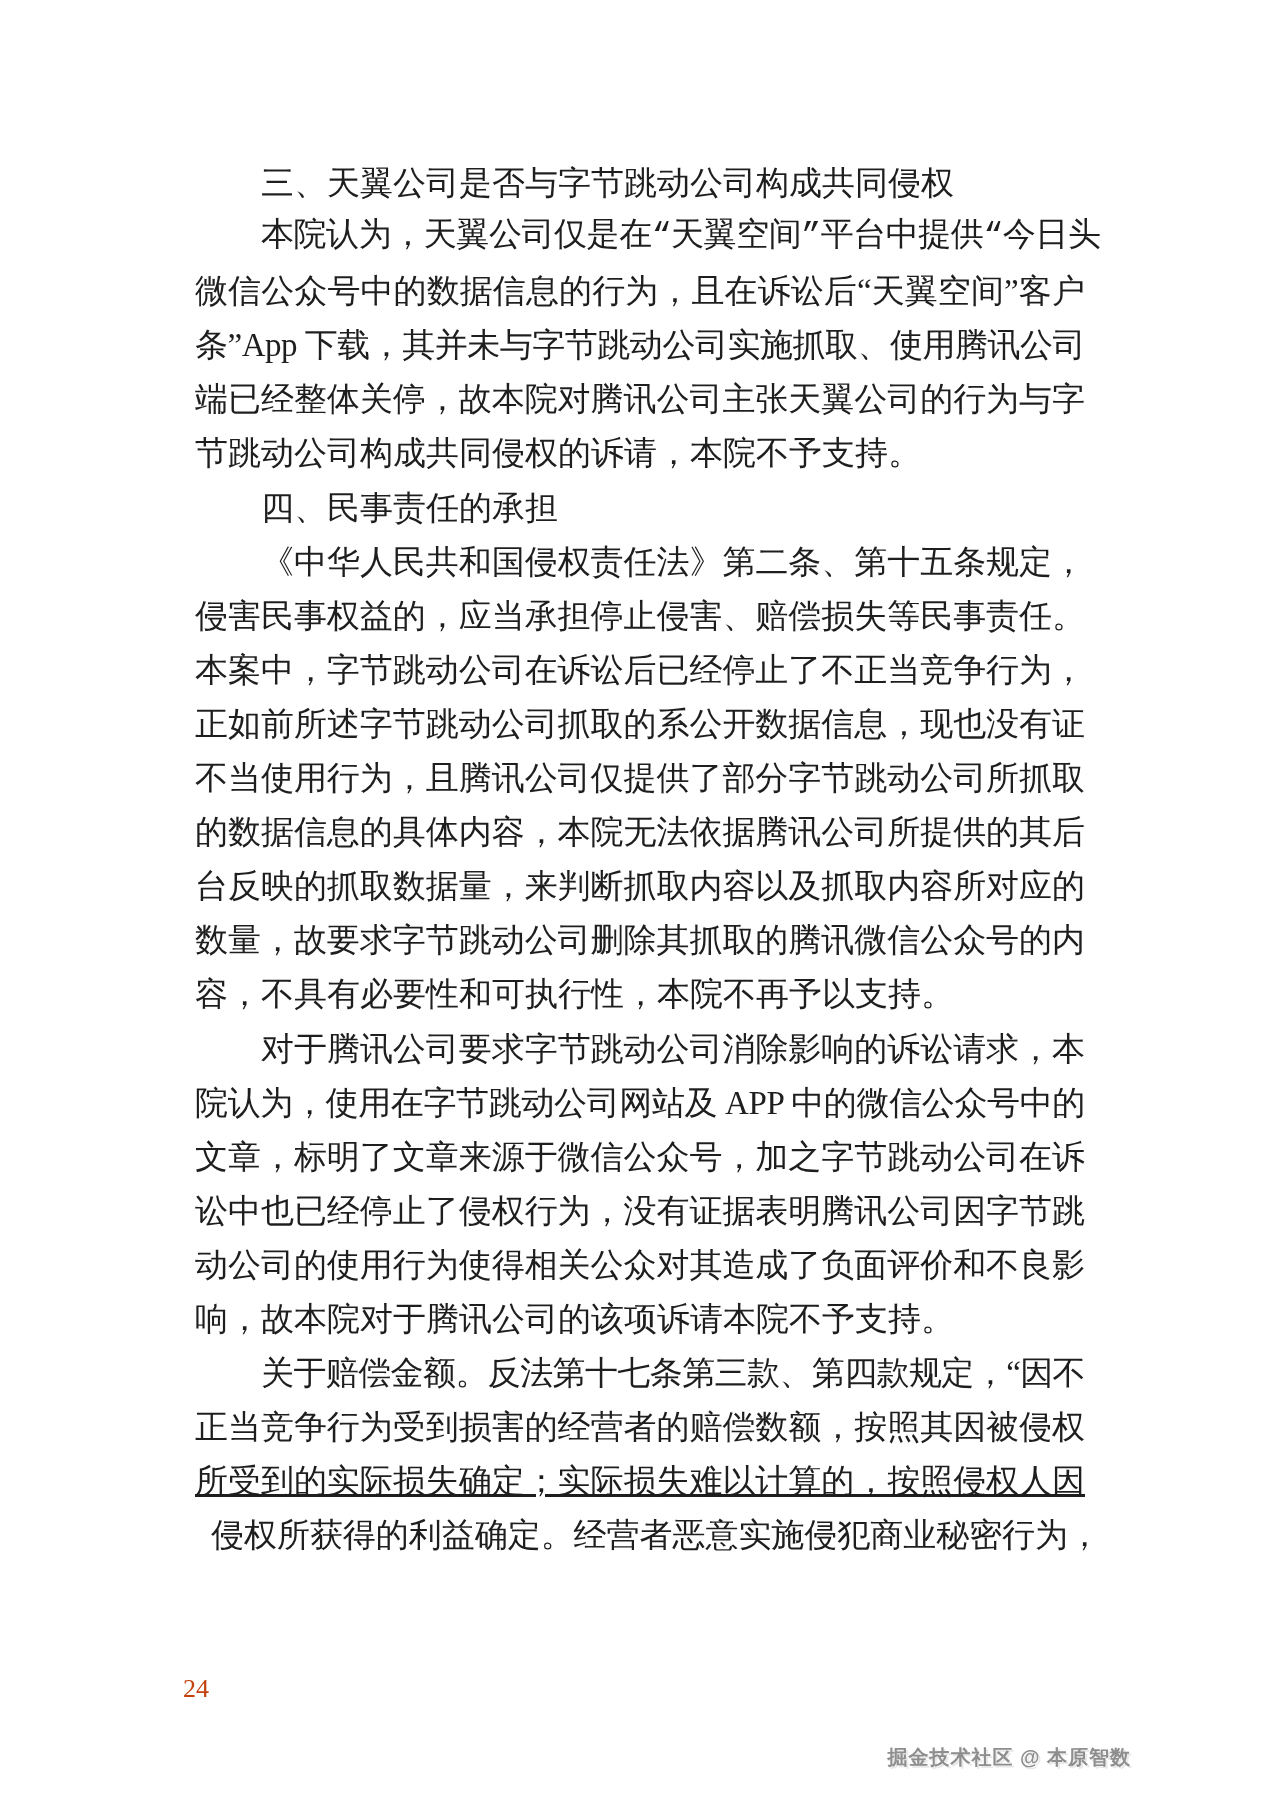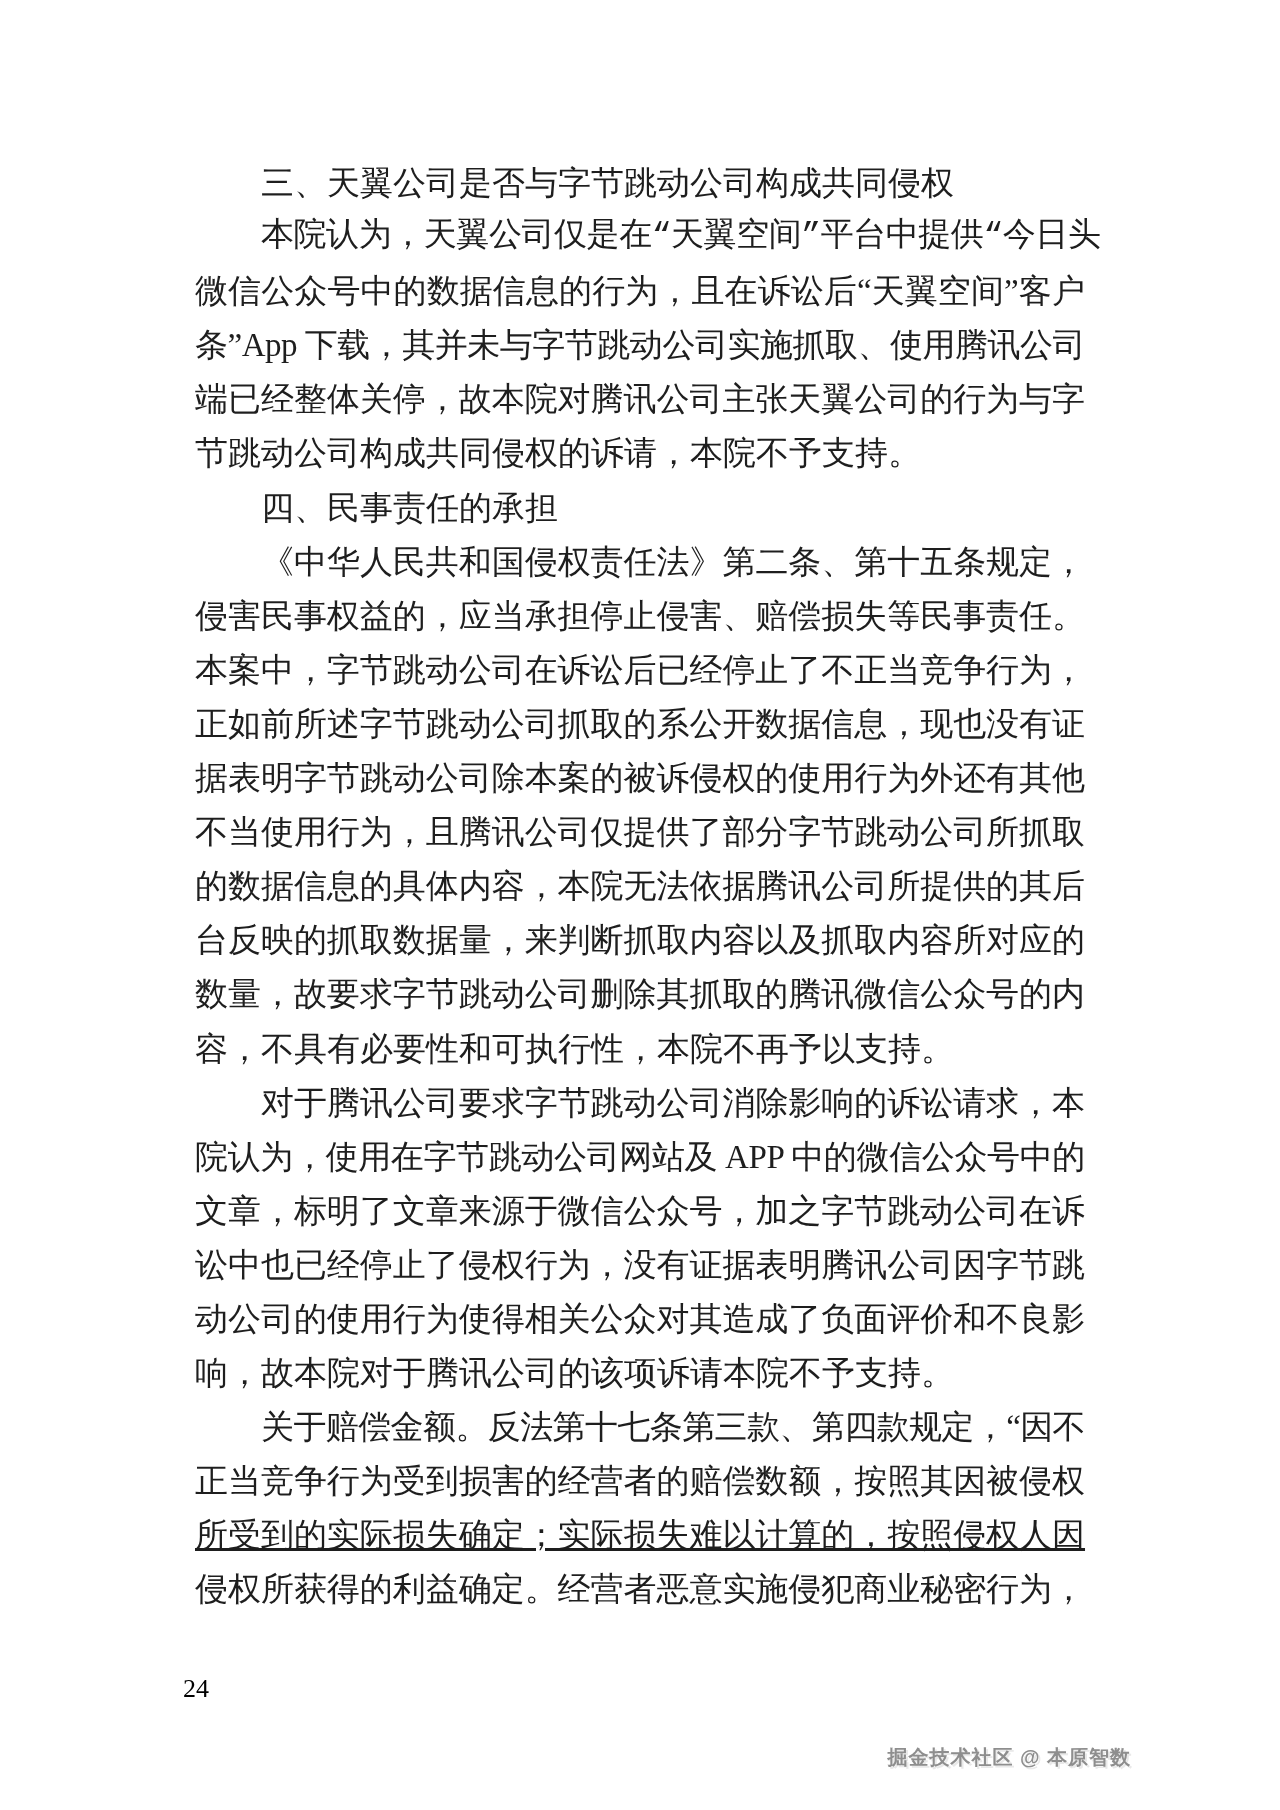--- a/index.html
+++ b/index.html
@@ -31,21 +31,21 @@
     overflow: visible;
   }
   .line.first { padding-left: 66px; }
   .heading .line { letter-spacing: 0px; }
   .page-number {
     position: absolute;
     left: 183px;
     top: 1672px;
     font-size: 26px;
     line-height: 34px;
-    color: #000000;
+    color: #c2410c;
     font-family: "Liberation Serif", "DejaVu Serif", serif;
   }
   .watermark {
     position: absolute;
     top: 1741px;
     right: 34px;
     font-family: "Liberation Sans", "DejaVu Sans", sans-serif;
     font-weight: 700;
     font-size: 20px;
     line-height: 32px;
@@ -70,37 +70,36 @@
         <div class="line"><span>节跳动公司构成共同侵权的诉请，本院不予支持。</span></div>
       </div>
       <div class="section heading">
         <div class="line first"><span>四、民事责任的承担</span></div>
       </div>
       <div class="section paragraph">
         <div class="line first fill" style="letter-spacing: -0.04px;"><span>《中华人民共和国侵权责任法》第二条、第十五条规定，</span></div>
         <div class="line fill" style="letter-spacing: -0.037037px;"><span>侵害民事权益的，应当承担停止侵害、赔偿损失等民事责任。</span></div>
         <div class="line fill" style="letter-spacing: -0.037037px;"><span>本案中，字节跳动公司在诉讼后已经停止了不正当竞争行为，</span></div>
         <div class="line fill" style="letter-spacing: -0.037037px;"><span>正如前所述字节跳动公司抓取的系公开数据信息，现也没有证</span></div>
-        <div class="line fill" style="letter-spacing: -0.037037px;"><span>据表明字节跳动公司除本案的被诉侵权的使用行为外还有其他</span></div>
         <div class="line fill" style="letter-spacing: -0.037037px;"><span>不当使用行为，且腾讯公司仅提供了部分字节跳动公司所抓取</span></div>
         <div class="line fill" style="letter-spacing: -0.037037px;"><span>的数据信息的具体内容，本院无法依据腾讯公司所提供的其后</span></div>
         <div class="line fill" style="letter-spacing: -0.037037px;"><span>台反映的抓取数据量，来判断抓取内容以及抓取内容所对应的</span></div>
         <div class="line fill" style="letter-spacing: -0.037037px;"><span>数量，故要求字节跳动公司删除其抓取的腾讯微信公众号的内</span></div>
         <div class="line"><span>容，不具有必要性和可执行性，本院不再予以支持。</span></div>
       </div>
       <div class="section paragraph">
         <div class="line first fill" style="letter-spacing: -0.04px;"><span>对于腾讯公司要求字节跳动公司消除影响的诉讼请求，本</span></div>
         <div class="line fill" style="letter-spacing: -0.360938px;"><span>院认为，使用在字节跳动公司网站及 APP 中的微信公众号中的</span></div>
         <div class="line fill" style="letter-spacing: -0.037037px;"><span>文章，标明了文章来源于微信公众号，加之字节跳动公司在诉</span></div>
         <div class="line fill" style="letter-spacing: -0.037037px;"><span>讼中也已经停止了侵权行为，没有证据表明腾讯公司因字节跳</span></div>
         <div class="line fill" style="letter-spacing: -0.037037px;"><span>动公司的使用行为使得相关公众对其造成了负面评价和不良影</span></div>
         <div class="line"><span>响，故本院对于腾讯公司的该项诉请本院不予支持。</span></div>
       </div>
       <div class="section paragraph">
         <div class="line first fill" style="letter-spacing: -0.602163px;"><span>关于赔偿金额。反法第十七条第三款、第四款规定，“因不</span></div>
         <div class="line fill" style="letter-spacing: -0.037037px;"><span>正当竞争行为受到损害的经营者的赔偿数额，按照其因被侵权</span></div>
         <div class="line fill" style="letter-spacing: -0.037037px; text-decoration: underline;"><span>所受到的实际损失确定；实际损失难以计算的，按照侵权人因</span></div>
-        <div class="line fill" style="letter-spacing: -0.037037px;"><span>侵权所获得的利益确定。经营者恶意实施侵犯商业秘密行为，</span></div>
+        <div class="line fill" style="letter-spacing: -0.037037px; margin-left: 16px;"><span>侵权所获得的利益确定。经营者恶意实施侵犯商业秘密行为，</span></div>
       </div>
     </main>
   <div class="page-number">24</div>
   <div class="watermark" style="color: rgb(142, 142, 142);">掘金技术社区 @ 本原智数</div>
 </div>
 
 </body></html>

